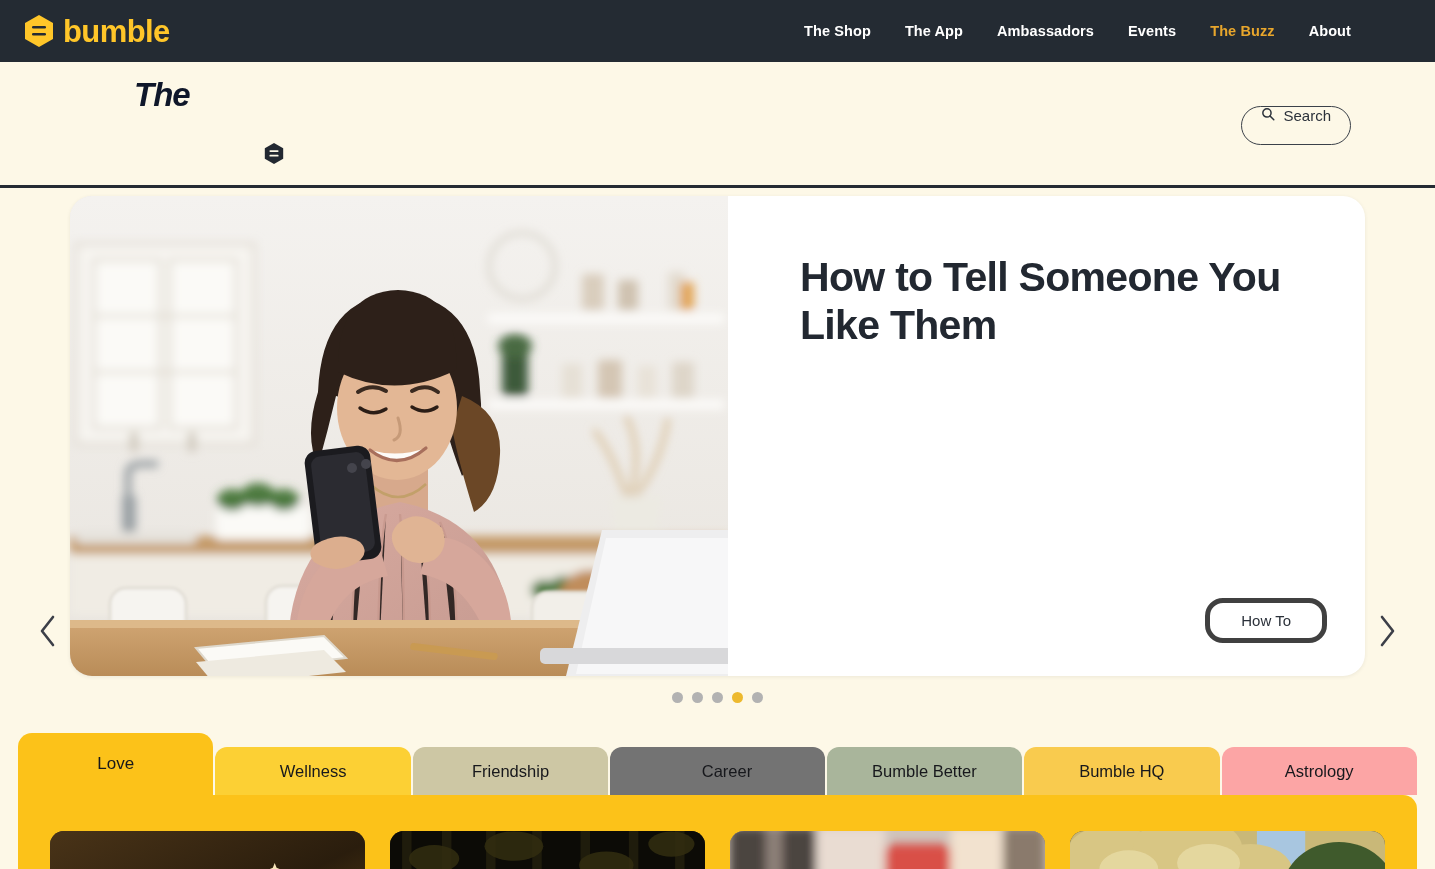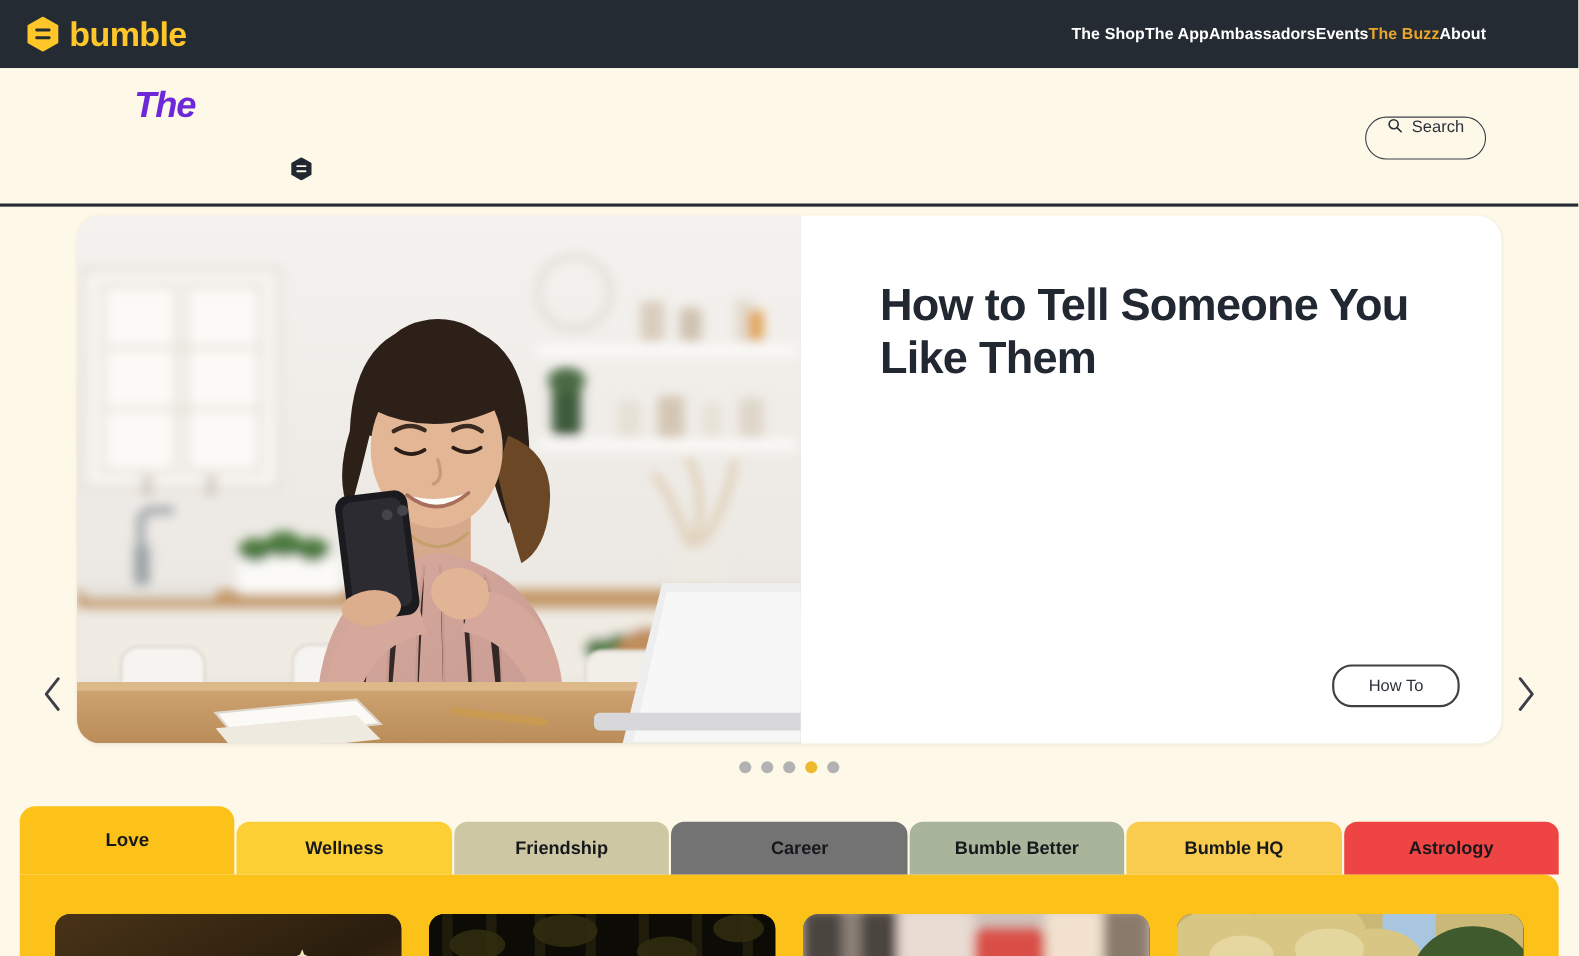--- a/index.html
+++ b/index.html
@@ -33,20 +33,21 @@
     color: #ffc629;
     font-size: 31px;
     font-weight: 700;
     letter-spacing: -0.6px;
     line-height: 1;
   }
   .nav-links {
     margin-left: auto;
     display: flex;
     align-items: center;
+    gap: 34px;
   }
   .nav-link {
     color: #ffffff;
     font-size: 14.5px;
     font-weight: 600;
     letter-spacing: .1px;
     cursor: pointer;
     white-space: nowrap;
   }
   .nav-link.active { color: #e8a62c; }
@@ -61,26 +62,26 @@
     position: relative;
   }
   .buzz-logo {
     position: relative;
     width: 230px;
     height: 96px;
     user-select: none;
   }
   .buzz-the {
     position: absolute;
-    left: 52px;
+    left: 64px;
     top: 1px;
     font-size: 33px;
     font-style: italic;
     font-weight: 700;
-    color: #6d28d9;
+    color: #0f172a;
     letter-spacing: -1px;
     line-height: 1;
   }
   .buzz-main {
     position: absolute;
     left: 0;
     top: 22px;
     font-size: 66px;
     font-style: italic;
     font-weight: 700;
@@ -164,21 +165,21 @@
     font-weight: 700;
     line-height: 1.17;
     color: #222831;
     letter-spacing: -0.7px;
     max-width: 520px;
   }
   .hero-tag {
     position: absolute;
     right: 38px;
     bottom: 33px;
-    border: 2px solid #404040;
+    border: 5px solid #404040;
     border-radius: 18px;
     padding: 9px 31px;
     font-size: 15px;
     color: #2b313a;
     background: transparent;
     font-family: "Liberation Sans", sans-serif;
     cursor: pointer;
     white-space: nowrap;
   }
 
@@ -232,21 +233,21 @@
     height: 62px;
     z-index: 3;
   }
   .tab {
     flex: 1 1 0;
     height: 48px;
     border: none;
     border-radius: 12px 12px 0 0;
     font-family: "Liberation Sans", sans-serif;
     font-size: 16.5px;
-    font-weight: 700;
+    font-weight: 400;
     color: #17181c;
     cursor: pointer;
     display: flex;
     align-items: center;
     justify-content: center;
     white-space: nowrap;
     padding: 0 6px;
   }
   .tab.active {
     height: 62px;
@@ -507,21 +508,21 @@
 
 <section class="cats">
 
   <div class="tabs">
     <button class="tab active" style="background: rgb(252, 194, 25);">Love</button>
     <button class="tab" style="background: rgb(252, 208, 52);">Wellness</button>
     <button class="tab" style="background: rgb(205, 199, 164);">Friendship</button>
     <button class="tab" style="background: #737373; padding-left: 25px;">Career</button>
     <button class="tab" style="background: rgb(169, 181, 155);">Bumble Better</button>
     <button class="tab" style="background: rgb(249, 203, 78);">Bumble HQ</button>
-    <button class="tab" style="background: #ef4444;">Astrology</button>
+    <button class="tab" style="background: #fca5a5;">Astrology</button>
   </div>
 
   <div class="panel" style="background: rgb(252, 194, 25);">
 
     <div class="card">
       <svg viewBox="0 0 300 150" preserveAspectRatio="xMidYMid slice">
         <defs>
           <linearGradient id="c1" x1="0" y1="0" x2="1" y2="1">
             <stop offset="0%" stop-color="#4a3418"></stop>
               <stop offset="55%" stop-color="#2a1d0d"></stop>

